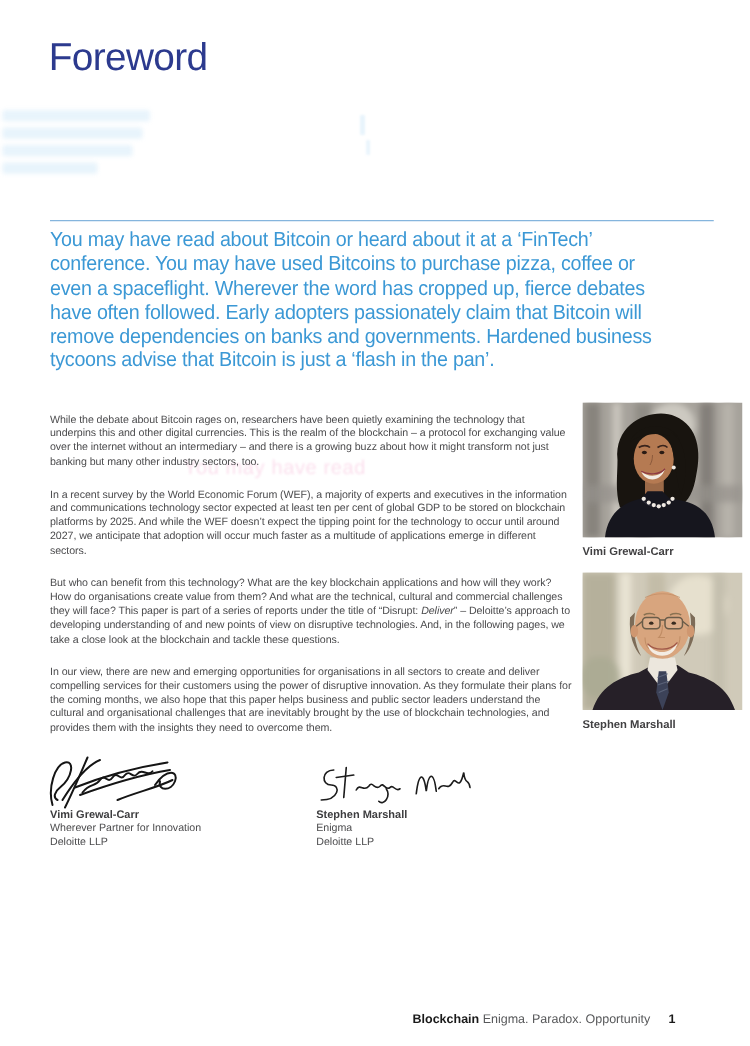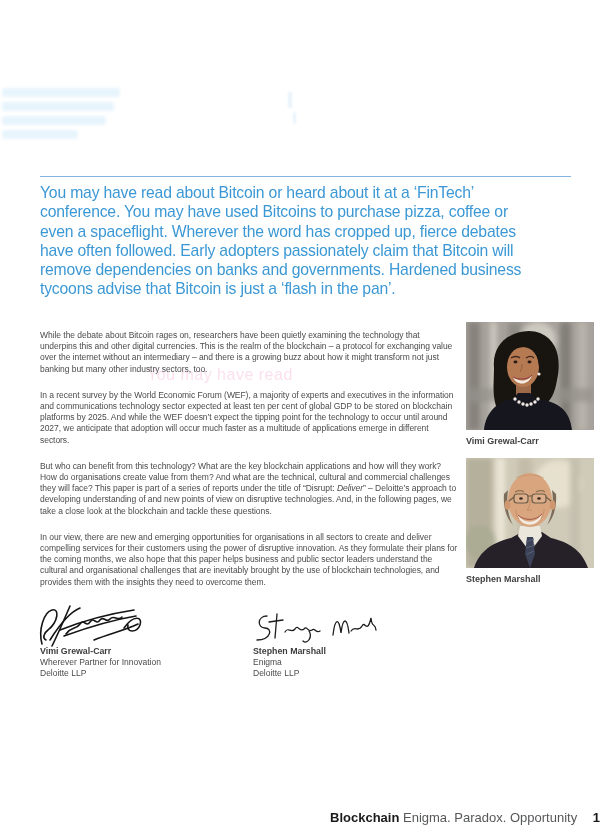--- a/index.html
+++ b/index.html
@@ -35,31 +35,32 @@
   .photo{position:absolute;left:466px;width:128px;display:block;}
   .photo svg{display:block;}
   .caption{
     position:absolute;left:466px;font-size:9px;font-weight:bold;color:#414042;
   }
   .sig{position:absolute;}
   .sig svg{display:block;}
   .person-block{position:absolute;top:646px;font-size:8.5px;line-height:10.8px;color:#4b4b4d;}
   .person-block .nm{font-weight:bold;font-size:8.8px;color:#3d3d3f;}
   .footer{
-    position:absolute;left:330px;top:810px;width:236px;text-align:right;
-    font-size:13px;color:#57585a;white-space:nowrap;
+    position:absolute;left:330px;top:810px;width:236px;
+    font-size:10px;color:#57585a;white-space:nowrap;
   }
   .footer .brand{font-weight:bold;color:#1a1a1a;}
   .footer .pagenum{font-weight:bold;color:#1a1a1a;margin-left:12px;}
 </style>
 </head>
 <body>
 
 <div class="page">
 
+  <div class="title">Foreword</div>
 
   <div class="ghost-top">
     <div class="gl" style="width:118px"></div>
     <div class="gl" style="width:112px"></div>
     <div class="gl" style="width:104px"></div>
     <div class="gl" style="width:76px"></div>
   </div>
   <div class="ghost-mark" style="left:288px;top:92px;width:4px;height:16px;"></div>
   <div class="ghost-mark" style="left:293px;top:112px;width:3px;height:12px;"></div>
   <div class="ghost-pink" style="left:147px;top:366px;">You may have read</div>

